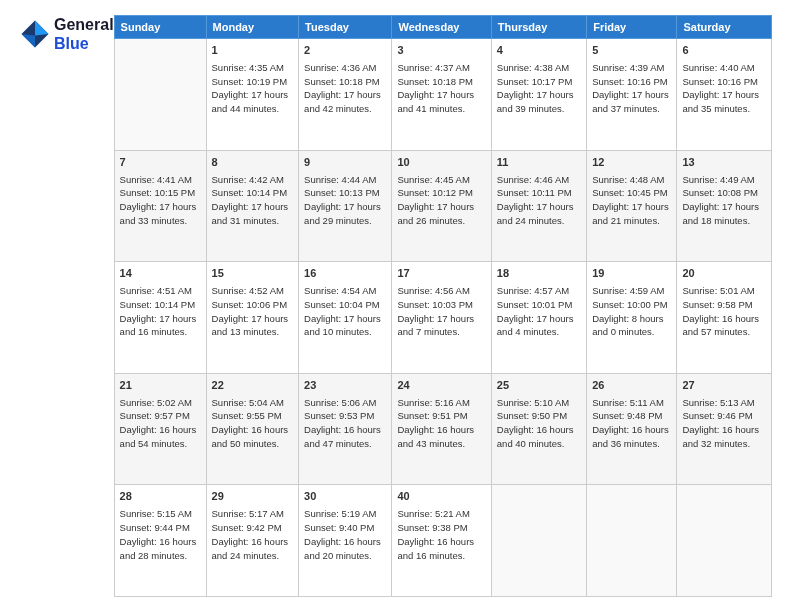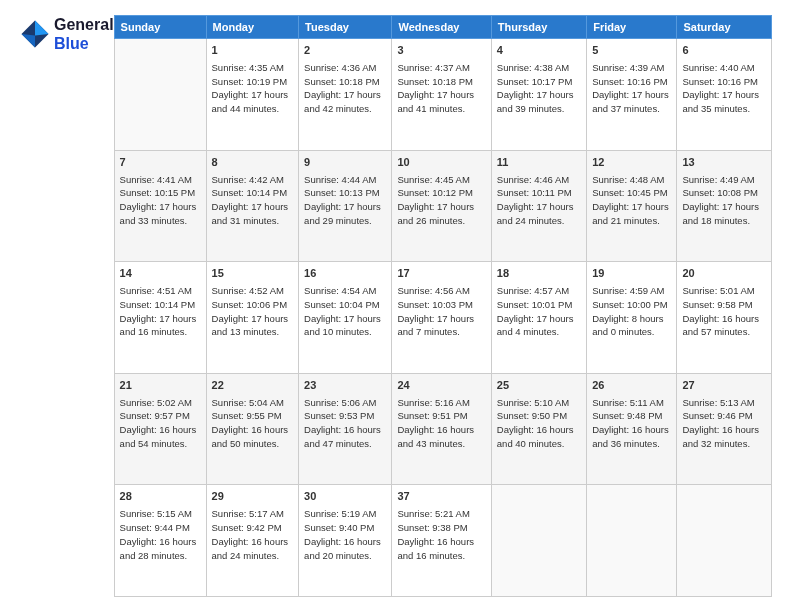--- a/index.html
+++ b/index.html
@@ -308,21 +308,21 @@
             <div>Sunset: 9:42 PM</div>
             <div>Daylight: 16 hours and 24 minutes.</div>
           </td>
           <td>
             <span class="day-number">30</span>
             <div>Sunrise: 5:19 AM</div>
             <div>Sunset: 9:40 PM</div>
             <div>Daylight: 16 hours and 20 minutes.</div>
           </td>
           <td>
-            <span class="day-number">37</span>
+            <span class="day-number">40</span>
             <div>Sunrise: 5:21 AM</div>
             <div>Sunset: 9:38 PM</div>
             <div>Daylight: 16 hours and 16 minutes.</div>
           </td>
           <td class="empty"></td>
           <td class="empty"></td>
           <td class="empty"></td>
         </tr>
       </tbody>
   </table>

